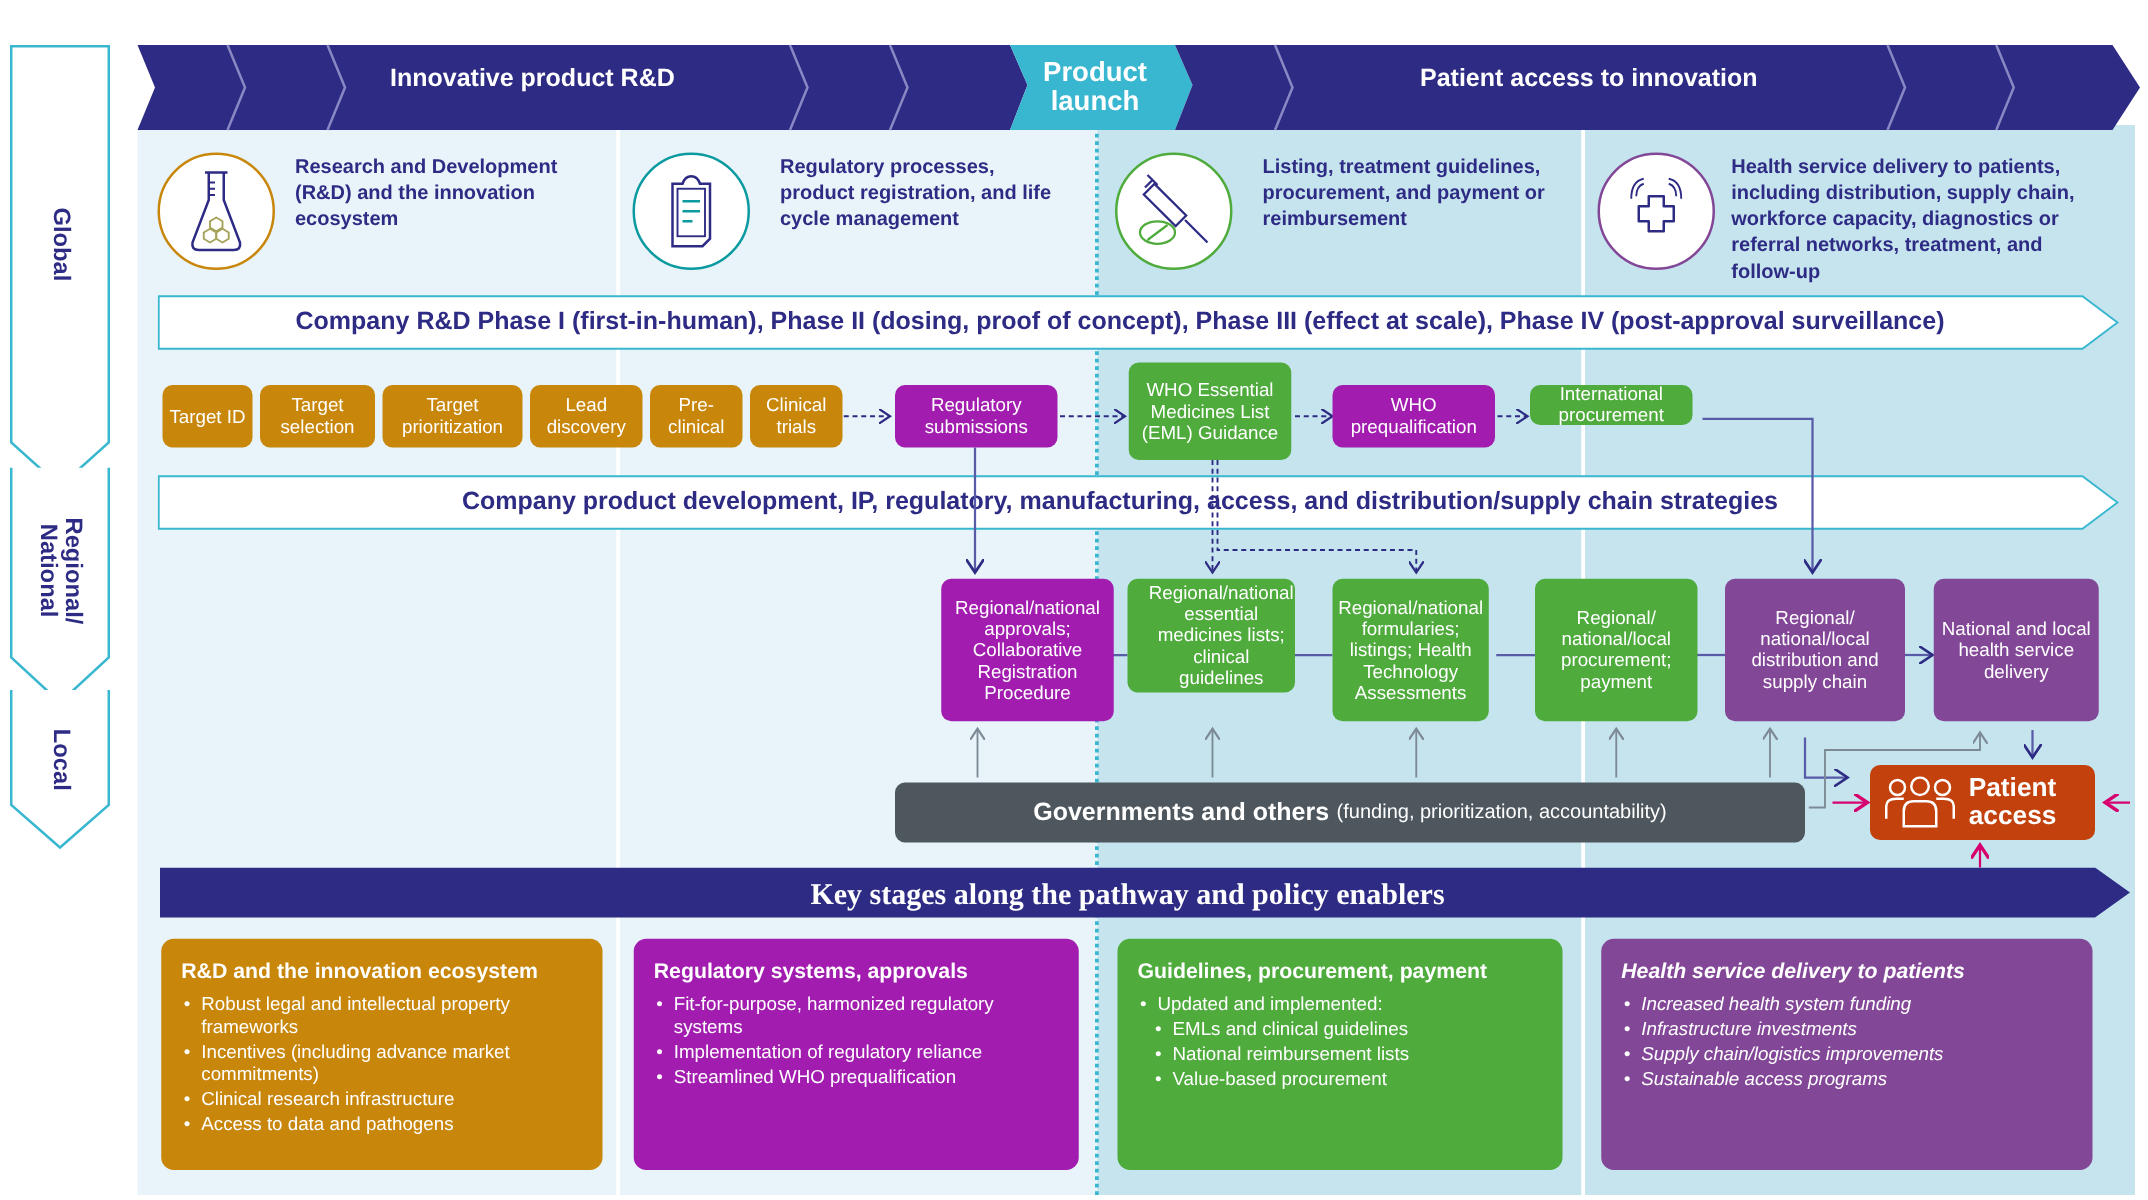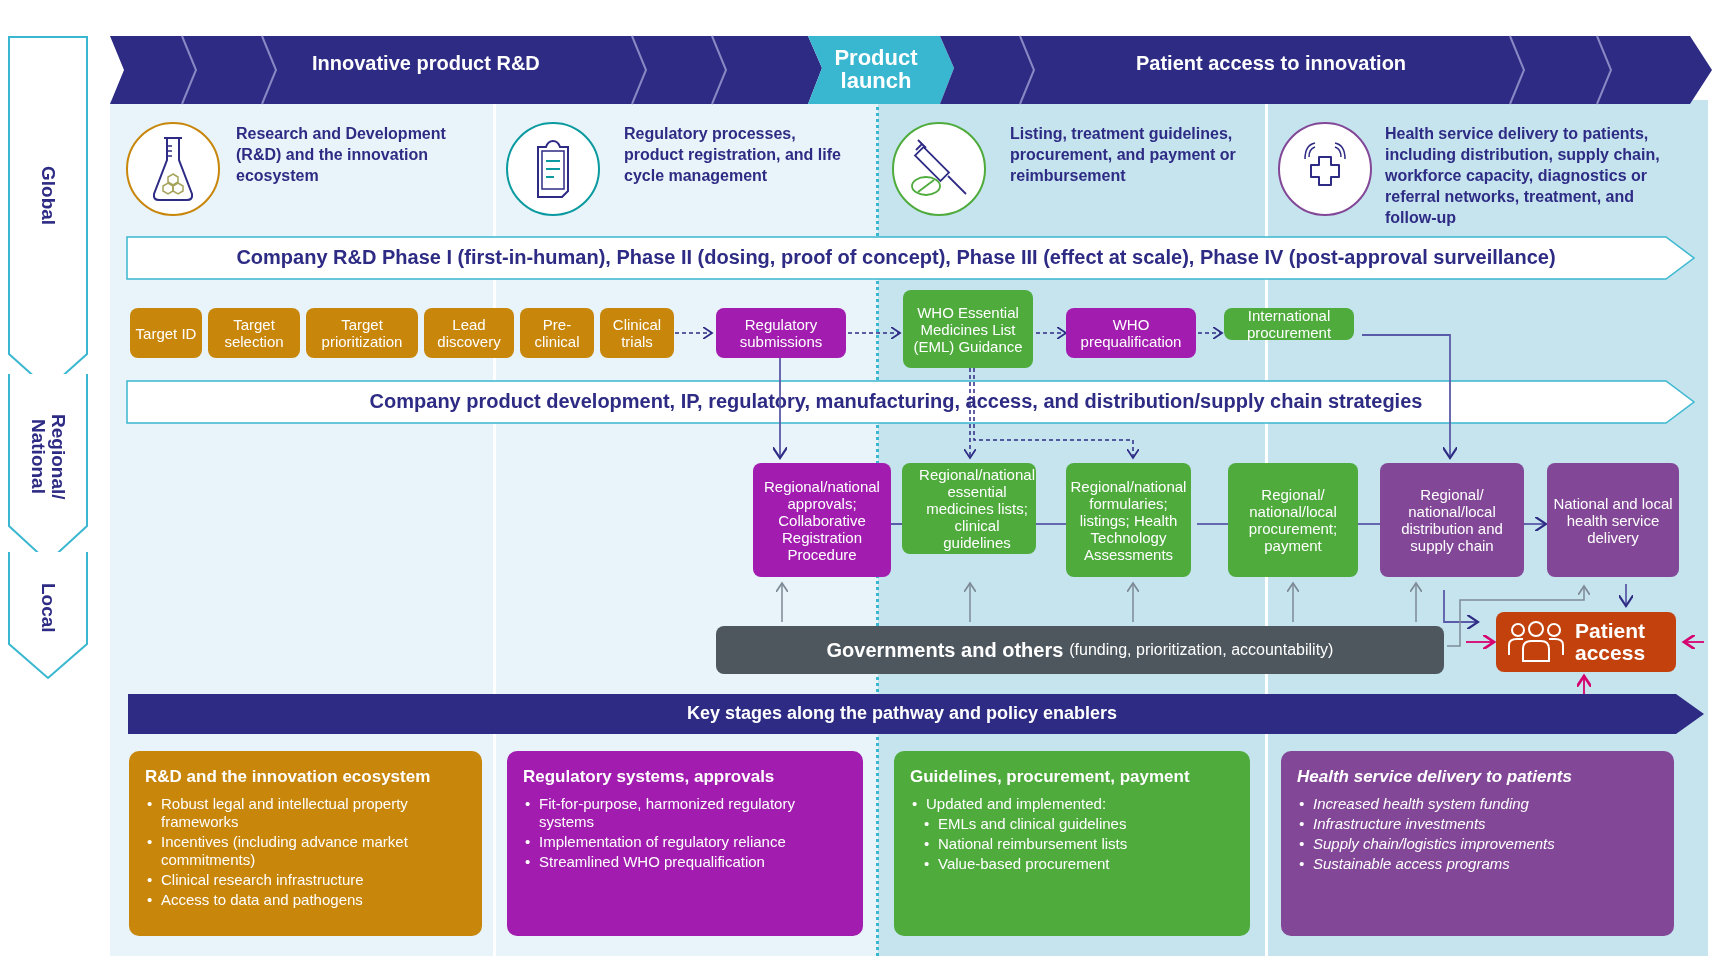--- a/index.html
+++ b/index.html
@@ -243,21 +243,21 @@
         <path d="M56 34 V24 Q56 18 48 18 H42"></path>
       <path d="M16 40 V28 Q16 20 24 20 H34 Q42 20 42 28 V40 Z"></path>
     </g>
   </svg>
   <span style="font-weight:bold; font-size:21px; line-height:22px; text-align:left; width:90px;">Patient access</span>
 </div>
 
 <svg class="abs" width="1580" height="44" style="left:128px; top:694px;">
   <polygon points="0,0 1548,0 1576,20 1548,40 0,40" fill="#2e2b84"></polygon>
 </svg>
-<div class="abs" style="left:128px; top:703px; width:1548px; text-align:center; color:#fff; font-weight:bold; font-size:18px;">Key stages along the pathway and policy enablers</div>
+<div class="abs" style="left:128px; top:703px; width:1548px; text-align:center; color:#fff; font-weight:bold; font-size:24px;font-family:Liberation Serif, serif;">Key stages along the pathway and policy enablers</div>
 
 <div class="enabler-card ochre" style="left:129px; top:751px; width:353px; height:185px;">
   <div class="enabler-title">R&amp;D and the innovation ecosystem</div>
   <ul class="enabler-list">
     <li>Robust legal and intellectual property frameworks</li>
     <li>Incentives (including advance market commitments)</li>
     <li>Clinical research infrastructure</li>
     <li>Access to data and pathogens</li>
   </ul>
 </div>

